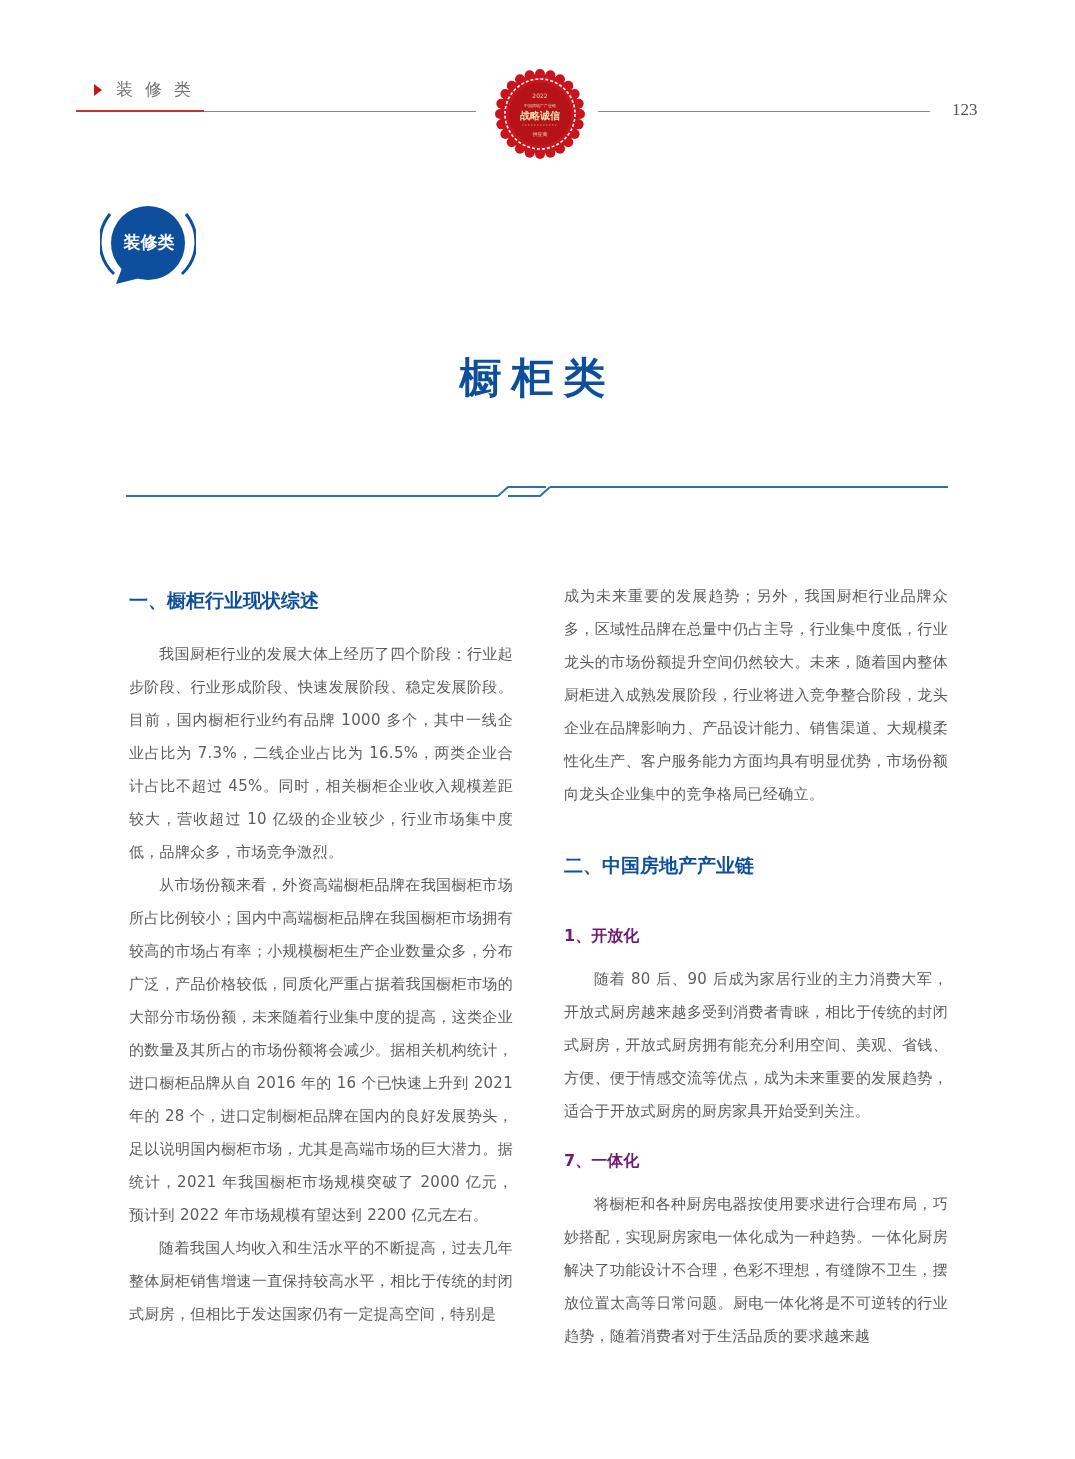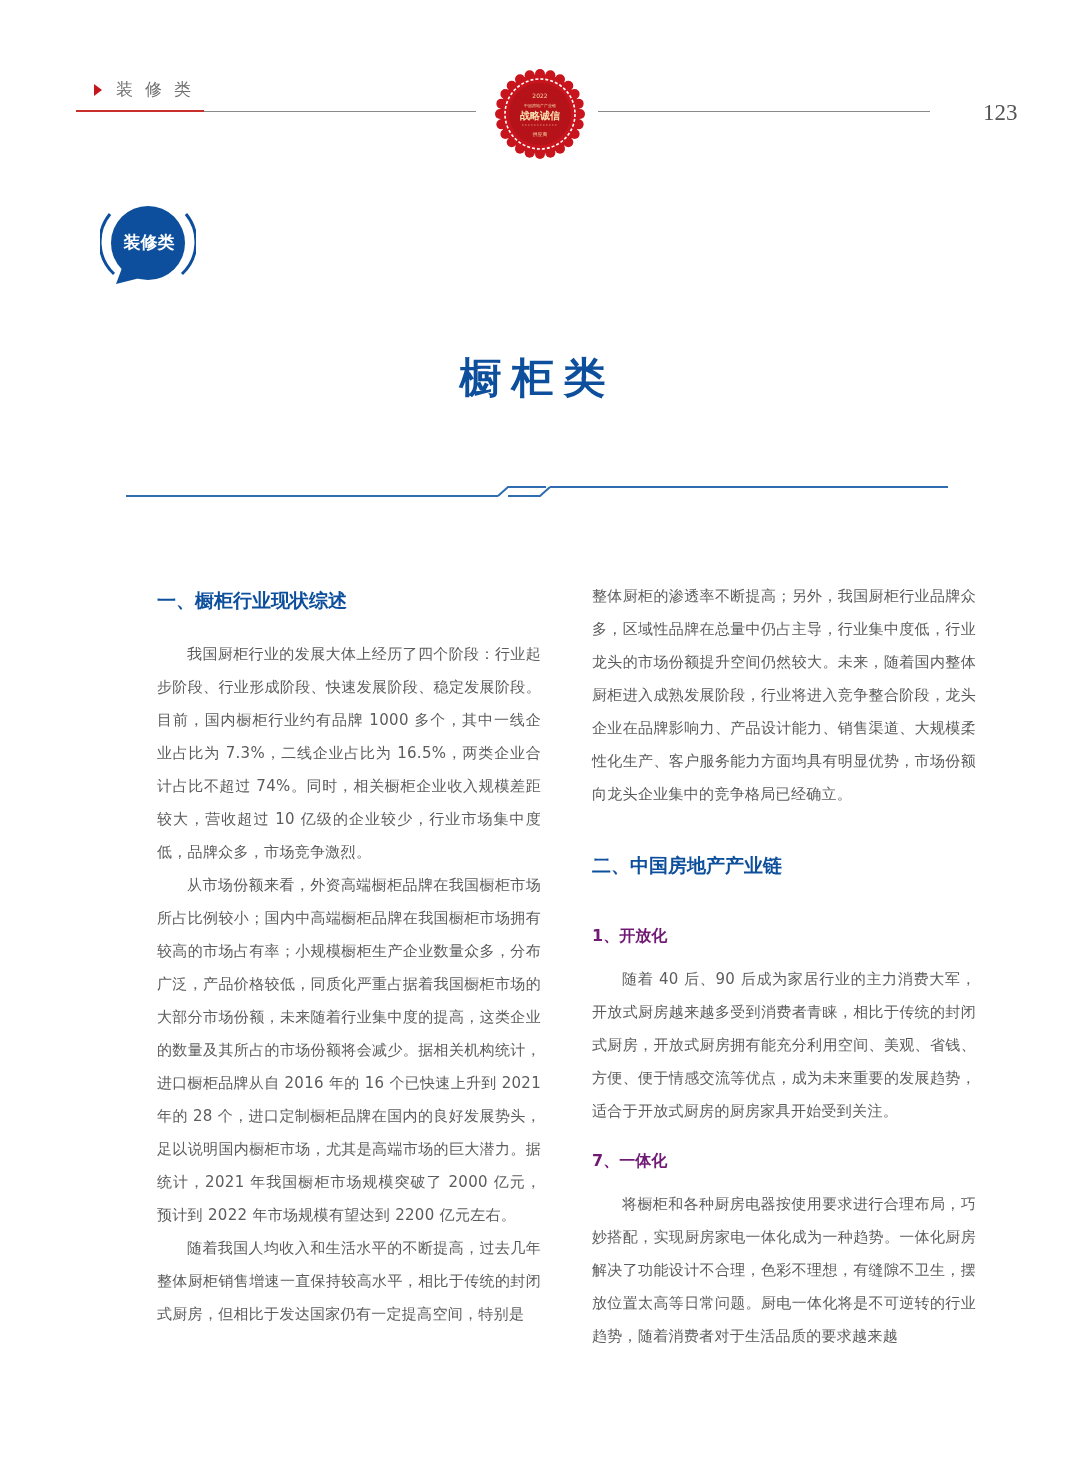--- a/index.html
+++ b/index.html
@@ -7,36 +7,36 @@
          font-family: "DejaVu Sans", "Liberation Sans", sans-serif; color: #5a5a5a; }
 
   
   .hdr-arrow { position: absolute; left: 94px; top: 84px; width: 0; height: 0;
                border-top: 6px solid transparent; border-bottom: 6px solid transparent;
                border-left: 8px solid #c4161c; }
   .hdr-cat { position: absolute; left: 116px; top: 78px; font-size: 17px; letter-spacing: 12px; color: #707070; }
   .hdr-red { position: absolute; left: 76px; top: 110px; width: 128px; height: 2px; background: #c9302c; }
   .hdr-grey-l { position: absolute; left: 204px; top: 111px; width: 272px; height: 1px; background: #8a8a8a; }
   .hdr-grey-r { position: absolute; left: 598px; top: 111px; width: 332px; height: 1px; background: #8a8a8a; }
-  .page-no { position: absolute; left: 983px; top: 100px; font-family: "Liberation Serif", serif; font-size: 23px; color: #555; }
+  .page-no { position: absolute; left: 952px; top: 100px; font-family: "Liberation Serif", serif; font-size: 17px; color: #555; }
 
   .seal { position: absolute; left: 494px; top: 68px; width: 92px; height: 92px; }
 
   
   .badge { position: absolute; left: 100px; top: 200px; width: 96px; height: 90px; }
   .badge-text { position: absolute; left: 118px; top: 231px; width: 62px; text-align: center;
                 font-size: 17px; font-weight: bold; color: #ffffff; letter-spacing: 0px; }
 
   
   .title { position: absolute; left: 0; width: 1075px; top: 350px; text-align: center;
            font-size: 42px; font-weight: bold; color: #0d4f9c; letter-spacing: 10px; }
   .title-rule { position: absolute; left: 126px; top: 482px; width: 822px; height: 20px; }
 
   
-  .col { position: absolute; width: 384px; margin-left: 28px; }
+  .col { position: absolute; width: 384px; }
   .col-left { left: 129px; top: 584px; }
   .col-right { left: 564px; top: 580px; }
   .h1 { font-size: 19px; font-weight: bold; color: #0d4f9c; margin: 0; line-height: 32px; }
   .h2 { font-size: 16px; font-weight: bold; color: #701a75; margin: 0; line-height: 30px; }
   .p { font-size: 15px; line-height: 33px; margin: 0; text-align: justify; color: #5c5c5c; letter-spacing: 0.3px; }
   .indent { text-indent: 2em; }
 </style>
 </head>
 <body>
 
@@ -100,30 +100,30 @@
 <svg class="title-rule" viewBox="0 0 822 20">
   <line x1="0" y1="14" x2="372" y2="14" stroke="#2f6db0" stroke-width="2"></line>
   <path d="M372 14 L382 5 L420 5" fill="none" stroke="#2f6db0" stroke-width="2"></path>
   <path d="M382 14 L414 14 L424 5" fill="none" stroke="#2f6db0" stroke-width="2"></path>
   <line x1="424" y1="5" x2="822" y2="5" stroke="#2f6db0" stroke-width="2"></line>
 </svg>
 
 <div class="col col-left">
   <h2 class="h1">一、橱柜行业现状综述</h2>
   <div style="height:22px"></div>
-  <p class="p indent">我国厨柜行业的发展大体上经历了四个阶段：行业起步阶段、行业形成阶段、快速发展阶段、稳定发展阶段。目前，国内橱柜行业约有品牌 1000 多个，其中一线企业占比为 7.3%，二线企业占比为 16.5%，两类企业合计占比不超过 74%。同时，相关橱柜企业收入规模差距较大，营收超过 10 亿级的企业较少，行业市场集中度低，品牌众多，市场竞争激烈。</p>
+  <p class="p indent">我国厨柜行业的发展大体上经历了四个阶段：行业起步阶段、行业形成阶段、快速发展阶段、稳定发展阶段。目前，国内橱柜行业约有品牌 1000 多个，其中一线企业占比为 7.3%，二线企业占比为 16.5%，两类企业合计占比不超过 45%。同时，相关橱柜企业收入规模差距较大，营收超过 10 亿级的企业较少，行业市场集中度低，品牌众多，市场竞争激烈。</p>
   <p class="p indent">从市场份额来看，外资高端橱柜品牌在我国橱柜市场所占比例较小；国内中高端橱柜品牌在我国橱柜市场拥有较高的市场占有率；小规模橱柜生产企业数量众多，分布广泛，产品价格较低，同质化严重占据着我国橱柜市场的大部分市场份额，未来随着行业集中度的提高，这类企业的数量及其所占的市场份额将会减少。据相关机构统计，进口橱柜品牌从自 2016 年的 16 个已快速上升到 2021 年的 28 个，进口定制橱柜品牌在国内的良好发展势头，足以说明国内橱柜市场，尤其是高端市场的巨大潜力。据统计，2021 年我国橱柜市场规模突破了 2000 亿元，预计到 2022 年市场规模有望达到 2200 亿元左右。</p>
   <p class="p indent">随着我国人均收入和生活水平的不断提高，过去几年整体厨柜销售增速一直保持较高水平，相比于传统的封闭式厨房，但相比于发达国家仍有一定提高空间，特别是</p>
 </div>
 
 <div class="col col-right">
-  <p class="p">整体厨柜的渗透率不断提高；另外，我国厨柜行业品牌众多，区域性品牌在总量中仍占主导，行业集中度低，行业龙头的市场份额提升空间仍然较大。未来，随着国内整体厨柜进入成熟发展阶段，行业将进入竞争整合阶段，龙头企业在品牌影响力、产品设计能力、销售渠道、大规模柔性化生产、客户服务能力方面均具有明显优势，市场份额向龙头企业集中的竞争格局已经确立。</p>
+  <p class="p">成为未来重要的发展趋势；另外，我国厨柜行业品牌众多，区域性品牌在总量中仍占主导，行业集中度低，行业龙头的市场份额提升空间仍然较大。未来，随着国内整体厨柜进入成熟发展阶段，行业将进入竞争整合阶段，龙头企业在品牌影响力、产品设计能力、销售渠道、大规模柔性化生产、客户服务能力方面均具有明显优势，市场份额向龙头企业集中的竞争格局已经确立。</p>
   <div style="height:38px"></div>
   <h2 class="h1">二、中国房地产产业链</h2>
   <div style="height:40px"></div>
   <h3 class="h2">1、开放化</h3>
   <div style="height:12px"></div>
-  <p class="p indent">随着 40 后、90 后成为家居行业的主力消费大军，开放式厨房越来越多受到消费者青睐，相比于传统的封闭式厨房，开放式厨房拥有能充分利用空间、美观、省钱、方便、便于情感交流等优点，成为未来重要的发展趋势，适合于开放式厨房的厨房家具开始受到关注。</p>
+  <p class="p indent">随着 80 后、90 后成为家居行业的主力消费大军，开放式厨房越来越多受到消费者青睐，相比于传统的封闭式厨房，开放式厨房拥有能充分利用空间、美观、省钱、方便、便于情感交流等优点，成为未来重要的发展趋势，适合于开放式厨房的厨房家具开始受到关注。</p>
   <div style="height:18px"></div>
   <h3 class="h2">7、一体化</h3>
   <div style="height:12px"></div>
   <p class="p indent">将橱柜和各种厨房电器按使用要求进行合理布局，巧妙搭配，实现厨房家电一体化成为一种趋势。一体化厨房解决了功能设计不合理，色彩不理想，有缝隙不卫生，摆放位置太高等日常问题。厨电一体化将是不可逆转的行业趋势，随着消费者对于生活品质的要求越来越</p>
 </div>
 
 </body></html>

